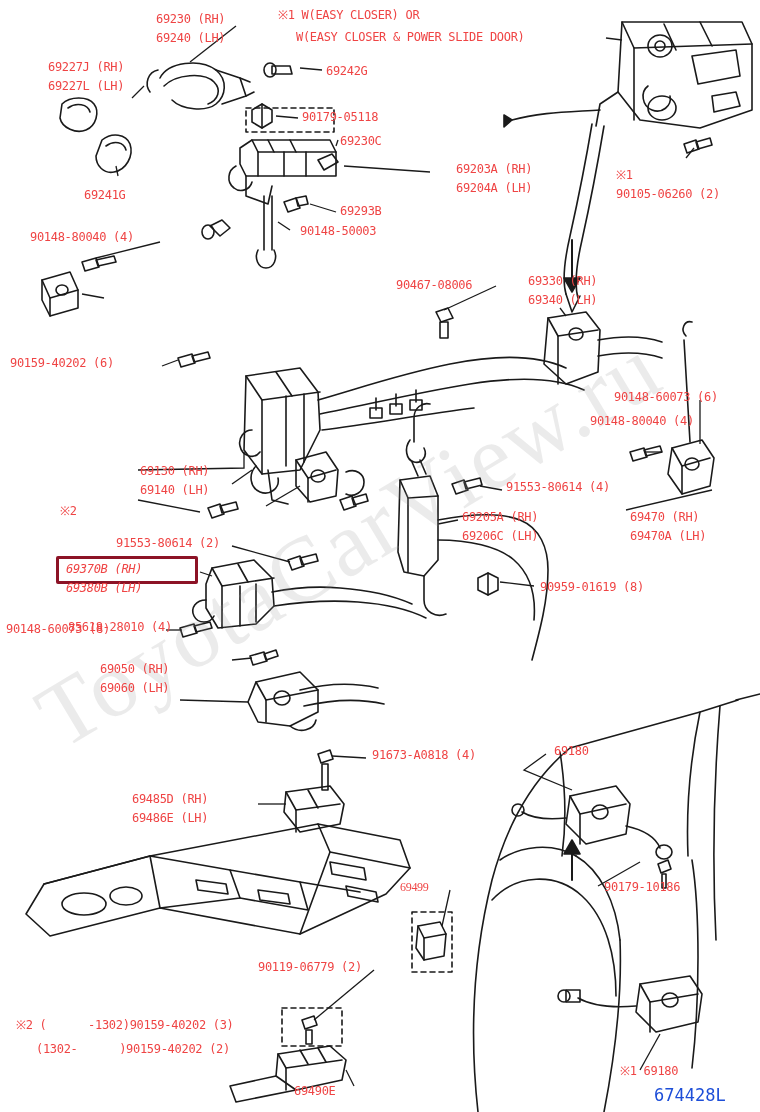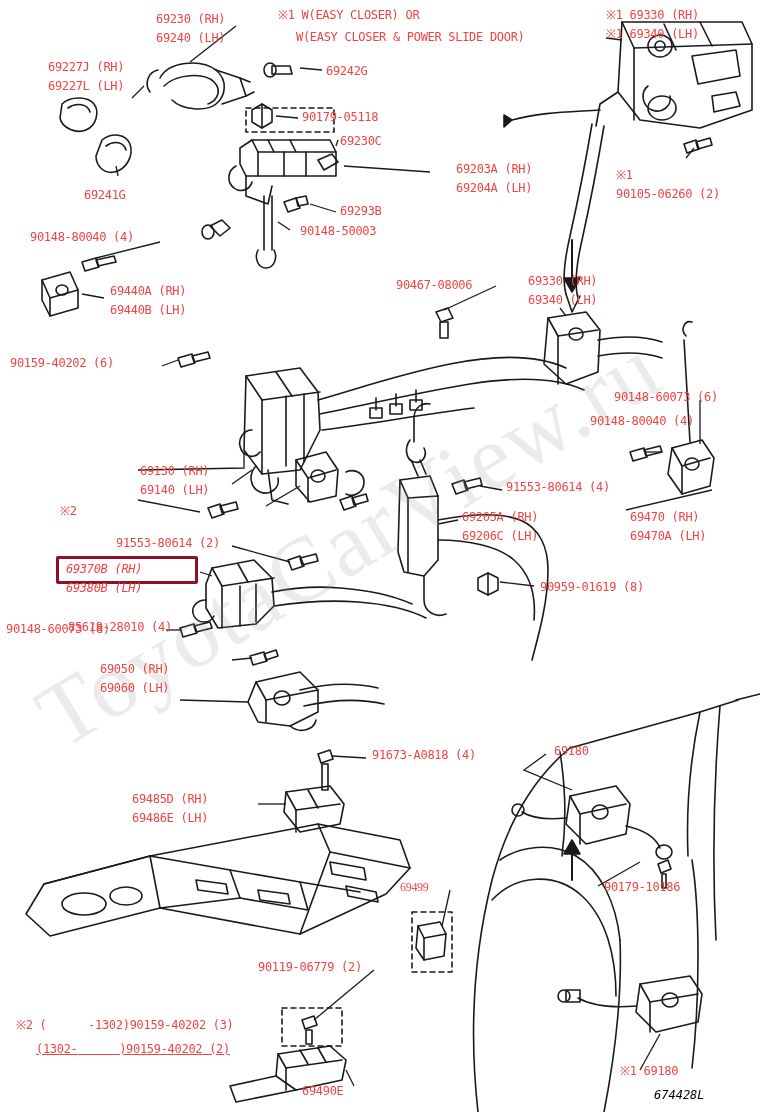--- a/index.html
+++ b/index.html
@@ -29,24 +29,23 @@
   .lbl {
     position: absolute;
     font-family: "DejaVu Sans Mono", "Liberation Mono", monospace;
     font-size: 12px;
     line-height: 19px;
     letter-spacing: -0.3px;
     white-space: pre;
     color: #ef4444;
   }
   .lbl.code {
-    font-size: 12px;
+    font-size: 17px;
     letter-spacing: 0px;
-    color: #000000;
-    font-style: italic;
+    color: #1d4ed8;
   }
   .hl-box {
     position: absolute;
     border: 3px solid #8c1326;
     border-radius: 2px;
     box-sizing: border-box;
   }
   .watermark {
     position: absolute;
     left: -10px;
@@ -364,26 +363,22 @@
 69227L (LH)</div>
   <div class="lbl" style="left:326px; top:62px;">69242G</div>
   <div class="lbl" style="left:302px; top:108px;">90179-05118</div>
   <div class="lbl" style="left:340px; top:132px;">69230C</div>
   <div class="lbl" style="left:84px; top:186px;">69241G</div>
   <div class="lbl" style="left:436px; top:160px;margin-left:20px;">69203A (RH)
 69204A (LH)</div>
   <div class="lbl" style="left:340px; top:202px;">69293B</div>
   <div class="lbl" style="left:300px; top:222px;">90148-50003</div>
   <div class="lbl" style="left:30px; top:228px;">90148-80040 (4)</div>
-  <div class="lbl" style="left:110px; top:282px;">69440A (RH)
-69440B (LH)</div>
   <div class="lbl" style="left:10px; top:354px;">90159-40202 (6)</div>
 
-  <div class="lbl" style="left:606px; top:6px;">※1 69330 (RH)
-※1 69340 (LH)</div>
   <div class="lbl" style="left:616px; top:166px;">※1
 90105-06260 (2)</div>
   <div class="lbl" style="left:396px; top:276px;">90467-08006</div>
   <div class="lbl" style="left:528px; top:272px;">69330 (RH)
 69340 (LH)</div>
   <div class="lbl" style="left:614px; top:388px;">90148-60073 (6)</div>
   <div class="lbl" style="left:590px; top:412px;">90148-80040 (4)</div>
 
   <div class="lbl" style="left:140px; top:462px;">69130 (RH)
 69140 (LH)</div>
@@ -404,20 +399,20 @@
 69060 (LH)</div>
 
   <div class="lbl" style="left:372px; top:746px;">91673-A0818 (4)</div>
   <div class="lbl" style="left:554px; top:742px;">69180</div>
   <div class="lbl" style="left:132px; top:790px;">69485D (RH)
 69486E (LH)</div>
   <div class="lbl" style="left:400px; top:878px;font-family:Liberation Serif, serif;">69499</div>
   <div class="lbl" style="left:604px; top:878px;">90179-10186</div>
   <div class="lbl" style="left:258px; top:958px;">90119-06779 (2)</div>
   <div class="lbl" style="left:620px; top:1062px;">※1 69180</div>
-  <div class="lbl" style="left:302px; top:1082px;">69490E</div>
+  <div class="lbl" style="left:294px; top:1082px;">69490E</div>
 
   <div class="lbl" style="left:16px; top:1016px;"><span>※2 (</span>      <span>-1302)</span><span>90159-40202 (3)</span></div>
-  <div class="lbl" style="left:36px; top:1040px;text-decoration:underline;"><span>(1302-</span>      <span>)</span><span>90159-40202 (2)</span></div>
+  <div class="lbl" style="left:36px; top:1040px;"><span>(1302-</span>      <span>)</span><span>90159-40202 (2)</span></div>
 
   <div class="lbl code" style="left:654px; top:1086px;">674428L</div>
 
 </div>
 
 </body></html>

